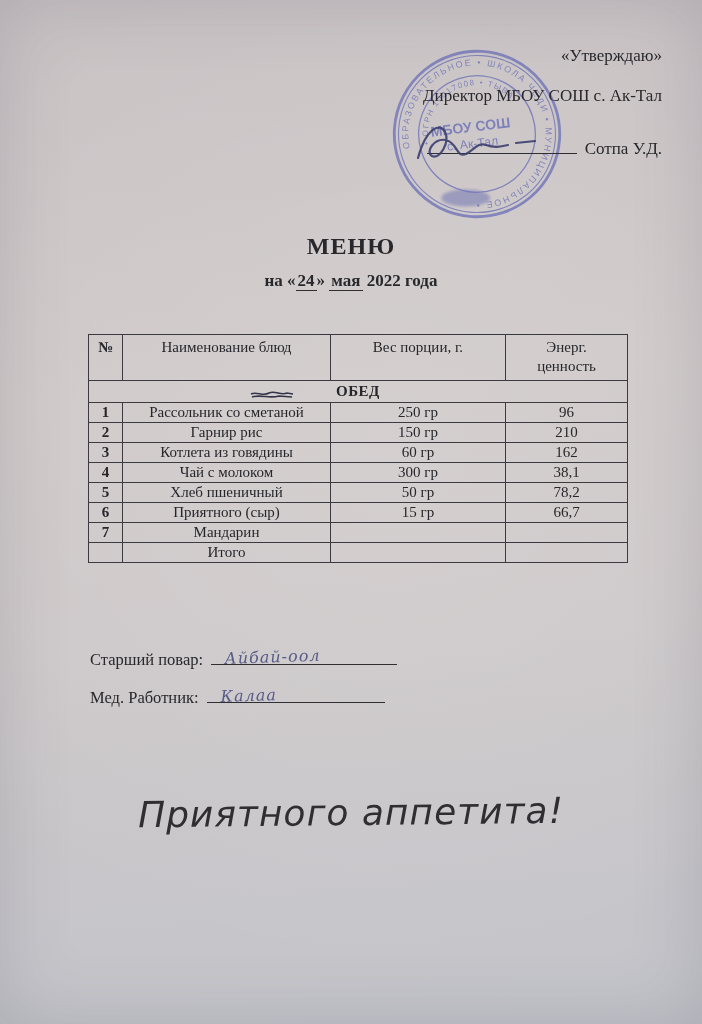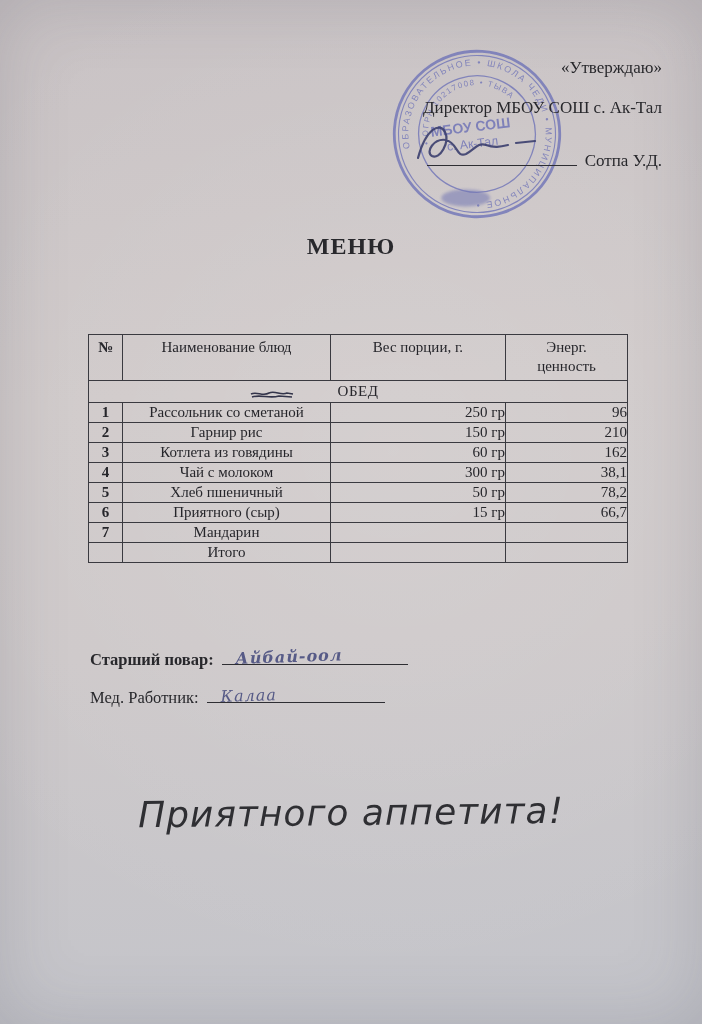--- a/index.html
+++ b/index.html
@@ -5,48 +5,48 @@
   html,body{margin:0;padding:0;background:#8e8e92;}
   .photo{
     position:relative;width:702px;height:1024px;overflow:hidden;
     font-family:"Liberation Serif",serif;color:#28282c;
     background:
       radial-gradient(130% 85% at 56% 44%, rgba(255,255,255,0.12), rgba(0,0,0,0) 62%),
       linear-gradient(176deg,#c8c2c4 0%,#cfc9c9 38%,#cdc8c9 62%,#c3c4ca 100%);
     box-shadow:inset 0 0 70px rgba(80,80,95,.20);
   }
   
-  .approval{position:absolute;top:58px;right:40px;text-align:right;font-size:17px;line-height:1.2;}
+  .approval{position:absolute;top:46px;right:40px;text-align:right;font-size:17px;line-height:1.2;}
   .approval .row1{margin-bottom:20px;}
   .approval .row2{margin-bottom:32px;}
   .sigline{display:inline-block;width:150px;border-bottom:1.5px solid #2e2e33;height:14px;margin-right:8px;vertical-align:baseline;}
   
   .stamp{position:absolute;left:383px;top:40px;opacity:.82;}
   .dirsig{position:absolute;left:408px;top:116px;}
   
   .menu-title{position:absolute;top:233px;left:0;right:0;text-align:center;font-weight:bold;font-size:24px;letter-spacing:1px;}
   .menu-date{position:absolute;top:271px;left:0;right:0;text-align:center;font-weight:bold;font-size:17px;}
   .menu-date .u{border-bottom:1.4px solid #2e2e33;padding:0 2px;}
   
   .menu-table{position:absolute;left:88px;top:334px;width:539px;border-collapse:collapse;table-layout:fixed;font-size:15px;color:#26262b;}
   .menu-table td,.menu-table th{border:1.6px solid #3a3a40;padding:0;line-height:19px;overflow:hidden;}
   .menu-table th{font-weight:normal;vertical-align:top;padding-top:3px;height:42px;text-align:center;}
   .menu-table th.h-num{font-weight:bold;}
   .menu-table th.h-energy div{width:88px;margin:0 auto;font-family:Liberation Serif, serif;}
   .c-num{text-align:center;font-weight:bold;}
   .c-name{padding-left:8px;text-align:center;}
-  .c-weight,.c-energy{text-align:right;}
+  .c-weight,.c-energy{text-align:center;}
   tr.data{height:20px;}
-  tr.section-row td{height:21px;font-weight:normal;text-align:center;position:relative;}
+  tr.section-row td{height:21px;font-weight:bold;text-align:center;position:relative;}
   .scribble{position:absolute;left:160px;top:5px;}
   .section-label{letter-spacing:.5px;}
   
   .sig-row{position:absolute;left:90px;font-size:16.5px;white-space:nowrap;}
   .sig-row .line{display:inline-block;position:relative;border-bottom:1.6px solid #2e2e33;height:18px;margin-left:8px;vertical-align:baseline;}
-  .sig-chef{top:646px;font-weight:bold;}
+  .sig-chef{top:646px;}
   .sig-med{top:684px;}
   .sig-chef .line{width:186px;}
   .sig-med .line{width:178px;}
   .hand{position:absolute;left:14px;bottom:-4px;font-family:"DejaVu Serif",serif;font-style:italic;font-size:16px;color:#575b87;letter-spacing:1px;transform:rotate(-2deg);transform-origin:left bottom;white-space:nowrap;}
   
   .bon{position:absolute;top:792px;left:0;right:0;text-align:center;font-family:"DejaVu Sans",sans-serif;font-style:italic;font-size:36px;color:#2f2f33;letter-spacing:1px;transform:rotate(-0.6deg);}
 </style>
 </head>
 <body>
 
@@ -83,20 +83,27 @@
       <span class="sigline"></span><span>Сотпа У.Д.</span>
     </div>
   </div>
 
   <svg class="dirsig" width="150" height="55" viewBox="0 0 150 55">
     <path d="M10,42 C18,12 32,6 37,16 C42,26 32,44 24,40 C17,36 26,22 38,24 C50,27 48,42 58,38 C66,34 70,26 78,29 C86,32 92,31 100,29" fill="none" stroke="#3b3e6e" stroke-width="2.2" stroke-linecap="round" opacity=".9"></path>
     <path d="M108,27 L127,25" fill="none" stroke="#3b3e6e" stroke-width="2.2" stroke-linecap="round" opacity=".9"></path>
   </svg>
 
   <div class="menu-title">МЕНЮ</div>
+  <div class="menu-date">
+    <span>на</span>
+    <span>«</span><span class="u">24</span><span>»</span>
+    <span class="u">мая</span>
+    <span>2022</span>
+    <span>года</span>
+  </div>
 
   <table class="menu-table">
     <colgroup>
         <col style="width:34px">
         <col style="width:208px">
         <col style="width:175px">
         <col style="width:122px">
       </colgroup>
     <tbody>
         <tr>

